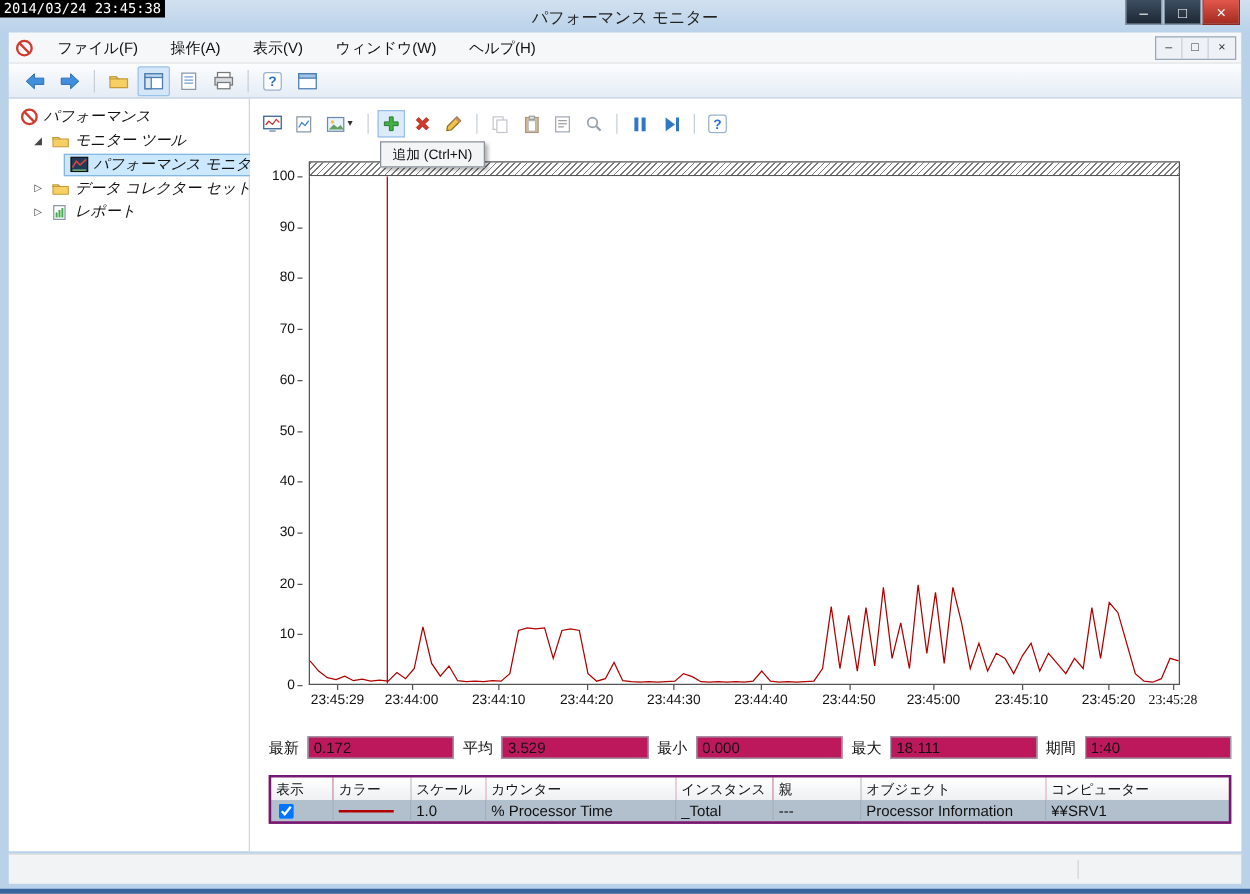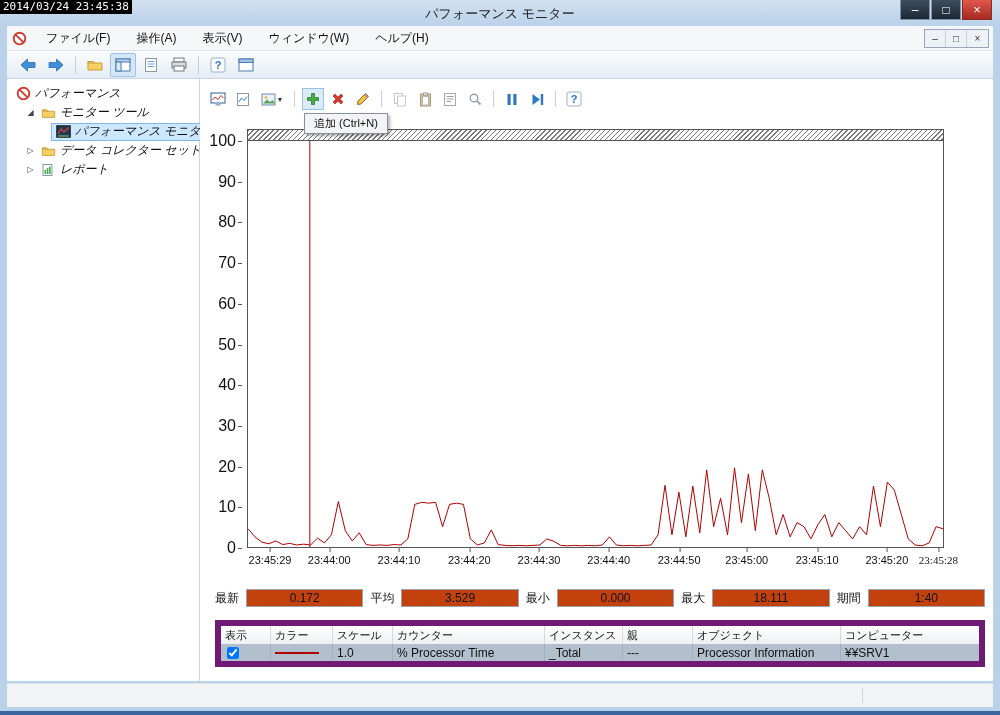--- a/index.html
+++ b/index.html
@@ -60,34 +60,34 @@
   .tooltip { position:absolute; top:34px; left:104px; z-index:40; background:#f2f4f5;
     border:1px solid #8a9099; padding:2px 9px; font-size:11px; box-shadow:2px 2px 3px rgba(0,0,0,.3); white-space:nowrap; }
 
   
   .hatch { position:absolute; left:47px; top:50px; width:697px; height:12px; border:1px solid #555;
     background:repeating-linear-gradient(135deg,#7a7a7a 0,#7a7a7a 1px,#fff 1px,#fff 3.5px); }
   .plot { position:absolute; left:47px; top:62px; width:697px; height:407px; border:1px solid #555;
     border-top:none; background:#fff; }
   .plot svg { position:absolute; inset:0; width:100%; height:100%; }
   .y-axis { position:absolute; left:0; top:62px; width:42px; height:407px; }
-  .y-axis span { position:absolute; right:6px; transform:translateY(-50%); font-size:16px; }
+  .y-axis span { position:absolute; right:6px; transform:translateY(-50%); font-size:11px; }
   .y-axis span::after { content:""; position:absolute; right:-6px; top:50%; width:4px; height:1px; background:#555; }
   .x-axis { position:absolute; left:47px; top:475px; width:697px; height:14px; }
   .x-axis span { position:absolute; top:0; transform:translateX(-50%); font-size:11px; white-space:nowrap; }
   .x-axis span::before { content:""; position:absolute; left:50%; top:-6px; width:1px; height:4px; background:#555; }
 
   
   .stats { position:absolute; top:509px; left:15px; right:8px; height:20px; display:flex; align-items:center; gap:7px; font-size:12px; }
   .stat-label { flex:0 0 auto; }
-  .stat-box { flex:1 1 0; height:18px; border:1px solid #9aa3ad; background:#c2410c; text-align:center;
+  .stat-box { flex:1 1 0; height:18px; border:1px solid #9aa3ad; background:#be185d; text-align:left;
     padding:1px 4px; font-size:12px; overflow:hidden; }
 
   
-  .ctable { position:absolute; top:541px; left:15px; right:8px; border:6px solid #701a75; background:#be185d; }
+  .ctable { position:absolute; top:541px; left:15px; right:8px; border:2px solid #701a75; background:#be185d; }
   .crow { display:grid; grid-template-columns:50px 62px 60px 152px 78px 70px 148px 1fr; }
   .chead .ccell { background:linear-gradient(#ffffff,#eef0f2); border-right:1px solid #d8d8d8;
     height:18px; font-size:11px; padding:2px 4px; overflow:hidden; white-space:nowrap; }
   .cdata { background:#b2c0cd; }
   .cdata .ccell { border-right:1px solid #a3b1be; height:17px; padding:0 4px; font-size:12px;
     display:flex; align-items:center; overflow:hidden; white-space:nowrap; }
   .ccell:last-child { border-right:none; }
   .cdata input[type=checkbox] { width:12px; height:12px; margin-left:2px; }
   .color-sample { width:44px; height:2px; }
 

